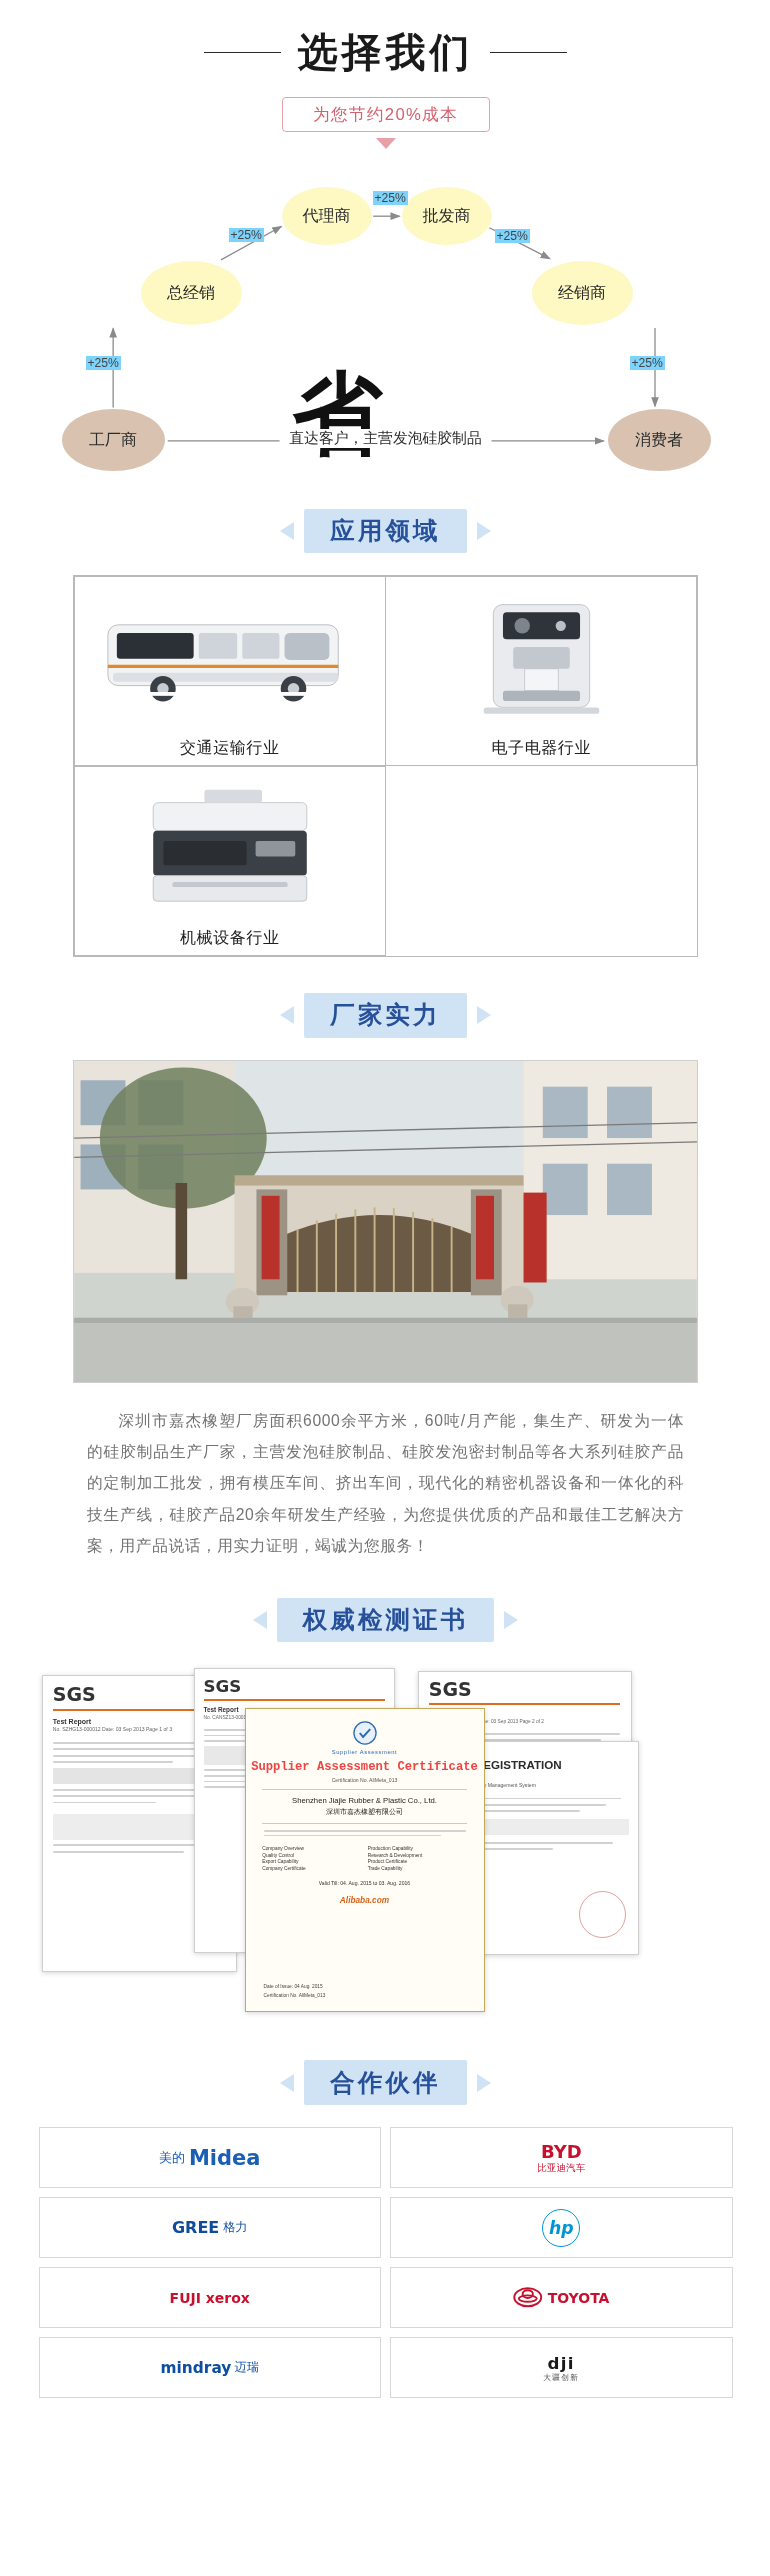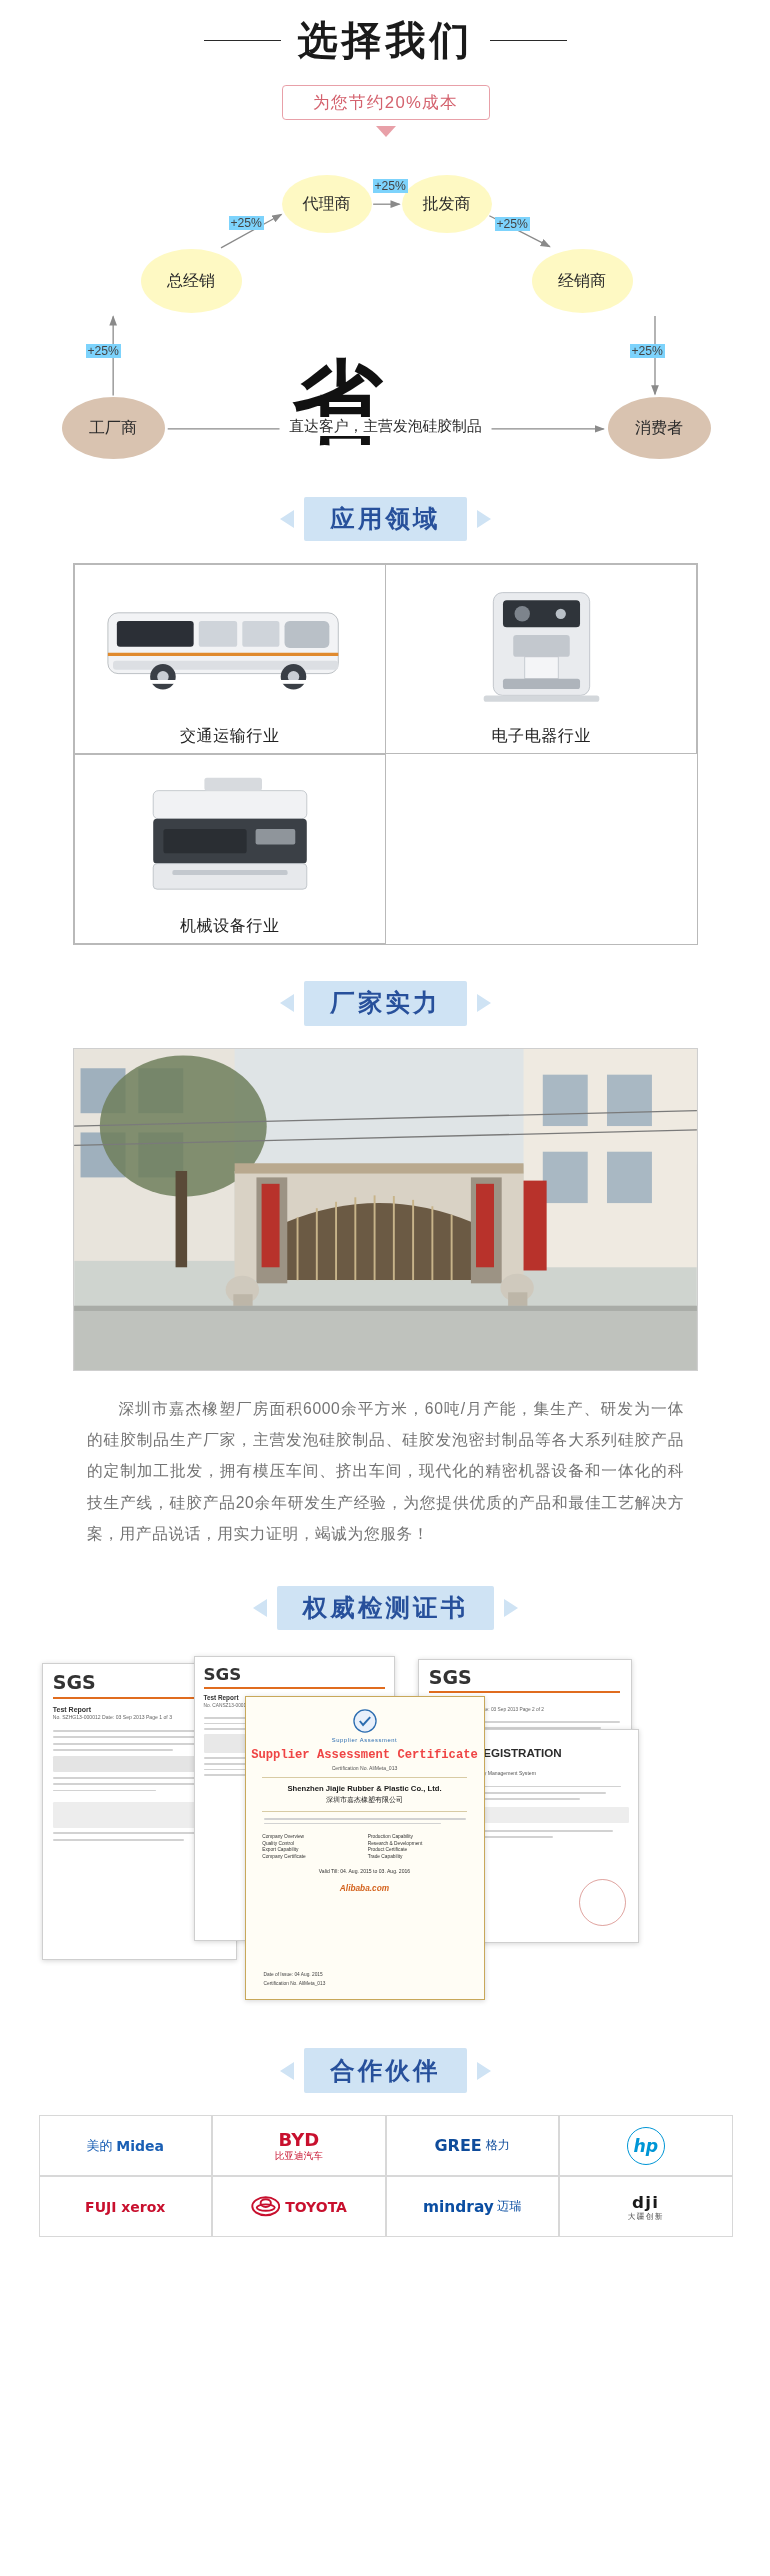--- a/index.html
+++ b/index.html
@@ -5,21 +5,21 @@
   html,body{margin:0;padding:0;}
   body{
     width:771px;
     background:#ffffff;
     font-family:"Liberation Sans","DejaVu Sans",sans-serif;
     color:#333;
   }
   .page{width:771px;position:relative;}
 
   
-  .sec-choose{padding-top:13px;}
+  .sec-choose{padding-top:13px;margin-top:12px;}
   .title-row{
     display:flex;align-items:center;justify-content:center;gap:16.7px;
   }
   .title-rule{width:77px;height:1.9px;background:#2a2a2a;}
   .main-title{
     font-size:40px;font-weight:bold;color:#1a1a1a;letter-spacing:3.9px;
     font-family:"DejaVu Sans","Liberation Sans",sans-serif;
   }
   .save-badge{
     margin:16.7px auto 0;width:206px;height:33px;border:1.3px solid #e8a0a8;
@@ -96,21 +96,22 @@
   .cert-wrap{width:706px;height:360px;margin:0 auto;position:relative;}
   .cert{
     position:absolute;background:#fff;border:0.6px solid #cfcfcf;
     box-shadow:0 1.3px 5.1px rgba(0,0,0,.17);overflow:hidden;
   }
   .cert .sgs{font-family:"DejaVu Sans",sans-serif;font-weight:bold;color:#333;}
   .ln{background:#d2d2d2;height:1.9px;border-radius:1.3px;}
 
   
   .partners{
-    width:694px;margin:4px auto 39px;display:grid;grid-template-columns:repeat(4,1fr);
+    width:694px;margin:4px auto 39px;display:grid;grid-template-columns:repeat(2,1fr);
+    gap:9px;
   }
   .partner{
     height:59px;border:0.6px solid #d8d8d8;background:#fff;
     display:flex;align-items:center;justify-content:center;
   }
   .pt-text{font-weight:bold;font-family:"DejaVu Sans",sans-serif;}
 </style>
 </head>
 <body>
 
@@ -399,21 +400,21 @@
         <div style="text-align:center;padding-top:10.3px;">
           <svg width="26" height="26" viewBox="0 0 40 40">
             <circle cx="20" cy="20" r="17" fill="#e8f0fb" stroke="#2b6cb0" stroke-width="2"></circle>
             <path d="M12,20 l5,6 l11,-12" stroke="#2b6cb0" stroke-width="3" fill="none"></path>
           </svg>
           <div style="font-size:5.8px;color:#2b6cb0;letter-spacing:0.6px;margin-top:1.3px;">Supplier Assessment</div>
         </div>
         <div style="text-align:center;font-size:12.2px;font-weight:bold;color:#ef4444;margin-top:5.1px;font-family:Liberation Mono, monospace;">Supplier Assessment Certificate</div>
         <div style="text-align:center;font-size:5.1px;color:#555;margin-top:2.6px;">Certification No. AliMeta_013</div>
         <div style="height:0.6px;background:#d8cba4;margin:6.4px 16.7px;"></div>
-        <div style="text-align:center;font-size:7.7px;font-weight:bold;color:#1b1b1b;">Shenzhen Jiajie Rubber &amp; Plastic Co., Ltd.</div>
+        <div style="text-align:center;font-size:7.7px;font-weight:normal;color:#1b1b1b;">Shenzhen Jiajie Rubber &amp; Plastic Co., Ltd.</div>
         <div style="text-align:center;font-size:7px;color:#1b1b1b;margin-top:1.9px;">深圳市嘉杰橡塑有限公司</div>
         <div style="height:0.6px;background:#d8cba4;margin:6.4px 16.7px;"></div>
         <div style="padding:0 18px;">
           <div class="ln" style="width:100%;margin:3.2px 0;height:1.3px;"></div>
           <div class="ln" style="width:88%;margin:3.2px 0;height:1.3px;"></div>
         </div>
         <div style="display:grid;grid-template-columns:1fr 1fr;gap:1.9px 6.4px;padding:6.4px 16.7px;font-size:4.8px;color:#333;">
           <div>Company Overview</div>
           <div>Production Capability</div>
           <div>Quality Control</div>
@@ -437,21 +438,21 @@
       <div class="band">
         <span>合作伙伴</span>
       </div>
       <div class="tail right"></div>
     </div>
 
     <div class="partners">
 
       <div class="partner">
         <span style="font-size:13px;color:#1a5fb4;margin-right:3.9px;">美的</span>
-        <span class="pt-text" style="font-size:14px;color:#1a5fb4;">Midea</span>
+        <span class="pt-text" style="font-size:21px;color:#1a5fb4;">Midea</span>
       </div>
 
       <div class="partner">
         <div style="text-align:center;">
           <div class="pt-text" style="font-size:18px;color:#c8102e;">BYD</div>
           <div style="font-size:9.6px;color:#c8102e;">比亚迪汽车</div>
         </div>
       </div>
 
       <div class="partner">

